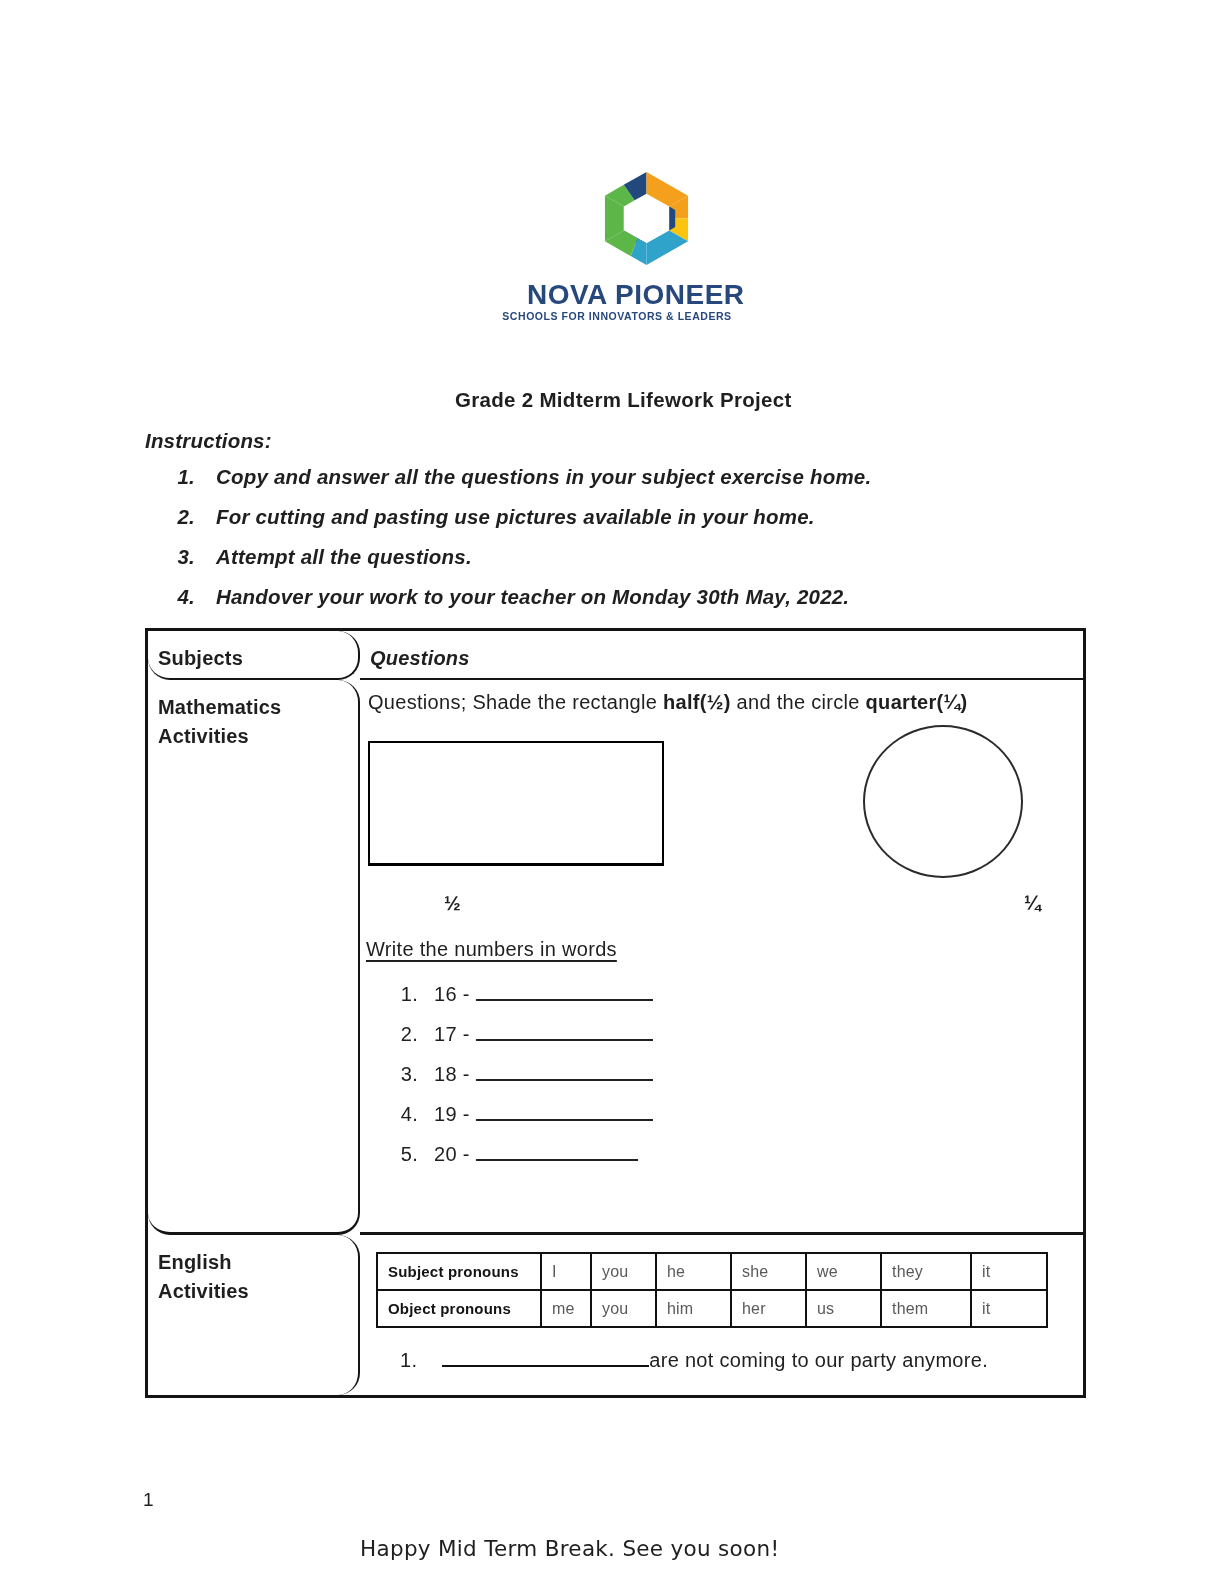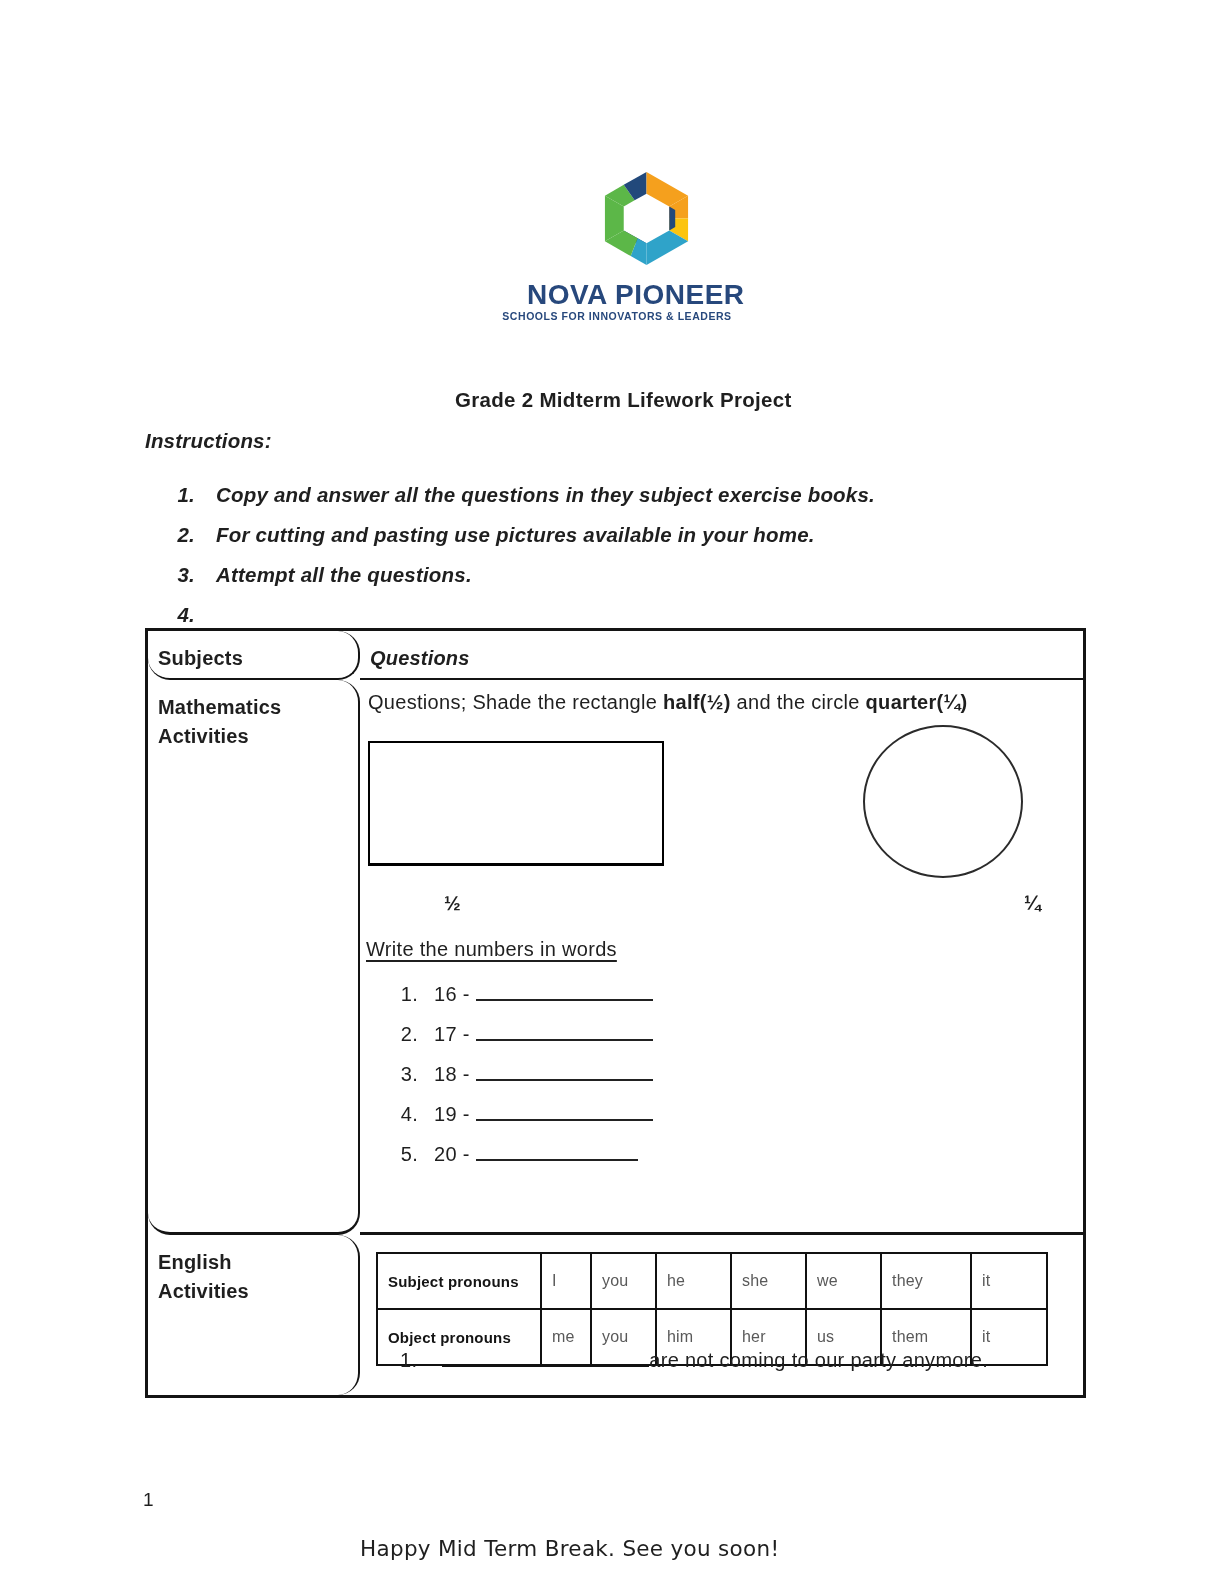--- a/index.html
+++ b/index.html
@@ -24,21 +24,21 @@
   }
 
   
   .doc-title {
     left:455px; top:388px; font-size:20.5px; font-weight:700;
     letter-spacing:0.3px; white-space:nowrap;
   }
   .instructions { left:145px; top:429px; width:940px; }
   .instructions-label {
     font-size:20.5px; font-weight:700; font-style:italic;
-    letter-spacing:0.2px; margin-bottom:30px;
+    letter-spacing:0.2px; margin-bottom:12px;
   }
   .inst-item {
     display:flex; margin-bottom:17px; font-size:20.5px; font-weight:700;
     font-style:italic; letter-spacing:0.2px; line-height:23px;
   }
   .inst-num { width:50px; text-align:right; margin-right:21px; flex:none; }
 
   
   .dtable {
     left:145px; top:628px; width:941px; height:770px;
@@ -82,21 +82,21 @@
   .num-item .n { width:58px; text-align:right; margin-right:16px; flex:none; }
   .num-item .blank {
     width:177px; height:18px; margin-left:6px;
     border-bottom:2px solid #222; flex:none;
   }
   .num-item:last-child .blank { width:162px; }
 
   
   .pron-table { left:16px; top:17px; border-collapse:collapse; table-layout:fixed; }
   .pron-table th, .pron-table td {
-    border:2px solid #111; height:56px; box-sizing:border-box;
+    border:2px solid #111; height:37px; box-sizing:border-box;
     text-align:left; vertical-align:middle; padding:0 0 0 10px;
   }
   .pron-table th { font-size:15px; font-weight:700; letter-spacing:0.2px; color:#141414; }
   .pron-table td { font-size:16px; color:#595959; letter-spacing:0.2px; }
   .sentence {
     left:40px; top:112px; display:flex; align-items:baseline;
     font-size:20px; letter-spacing:0.3px; line-height:24px;
   }
   .s-blank {
     width:207px; height:18px; margin-left:25px;
@@ -130,32 +130,33 @@
   </svg>
   <div class="abs logo-word">NOVA PIONEER</div>
   <div class="abs logo-tag">SCHOOLS FOR INNOVATORS &amp; LEADERS</div>
 
   <div class="abs doc-title">Grade 2 Midterm Lifework Project</div>
 
   <div class="abs instructions">
     <div class="instructions-label">Instructions:</div>
     <div class="inst-item">
       <span class="inst-num">1.</span>
-      <span>Copy and answer all the questions in they subject exercise books.</span>
+      <span>Copy and answer all the questions in your subject exercise home.</span>
     </div>
     <div class="inst-item">
       <span class="inst-num">2.</span>
       <span>For cutting and pasting use pictures available in your home.</span>
     </div>
     <div class="inst-item">
       <span class="inst-num">3.</span>
       <span>Attempt all the questions.</span>
     </div>
     <div class="inst-item">
       <span class="inst-num">4.</span>
+      <span>Handover your work to your teacher on Monday 30th May, 2022.</span>
     </div>
   </div>
 
   <div class="abs dtable">
 
     <div class="cell col-sub row-head">
       <div class="head-txt">Subjects</div>
     </div>
     <div class="cell row-head">
       <div class="head-txt italic">Questions</div>

